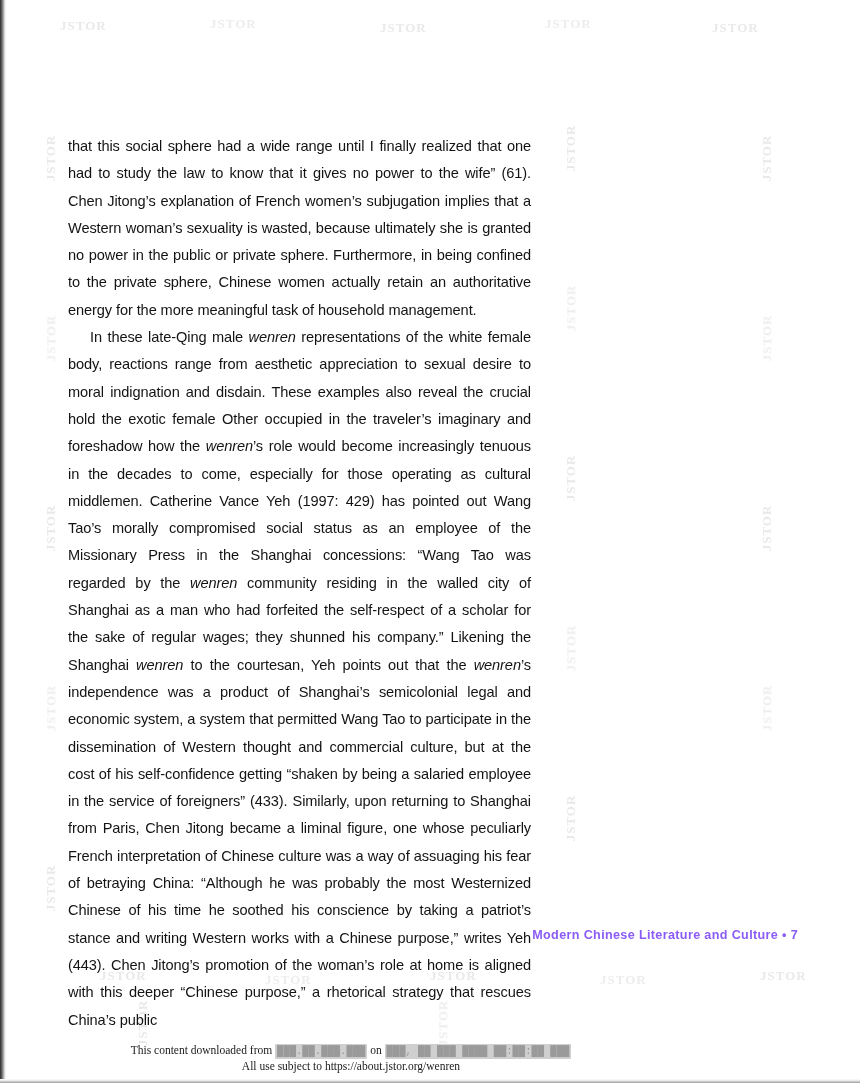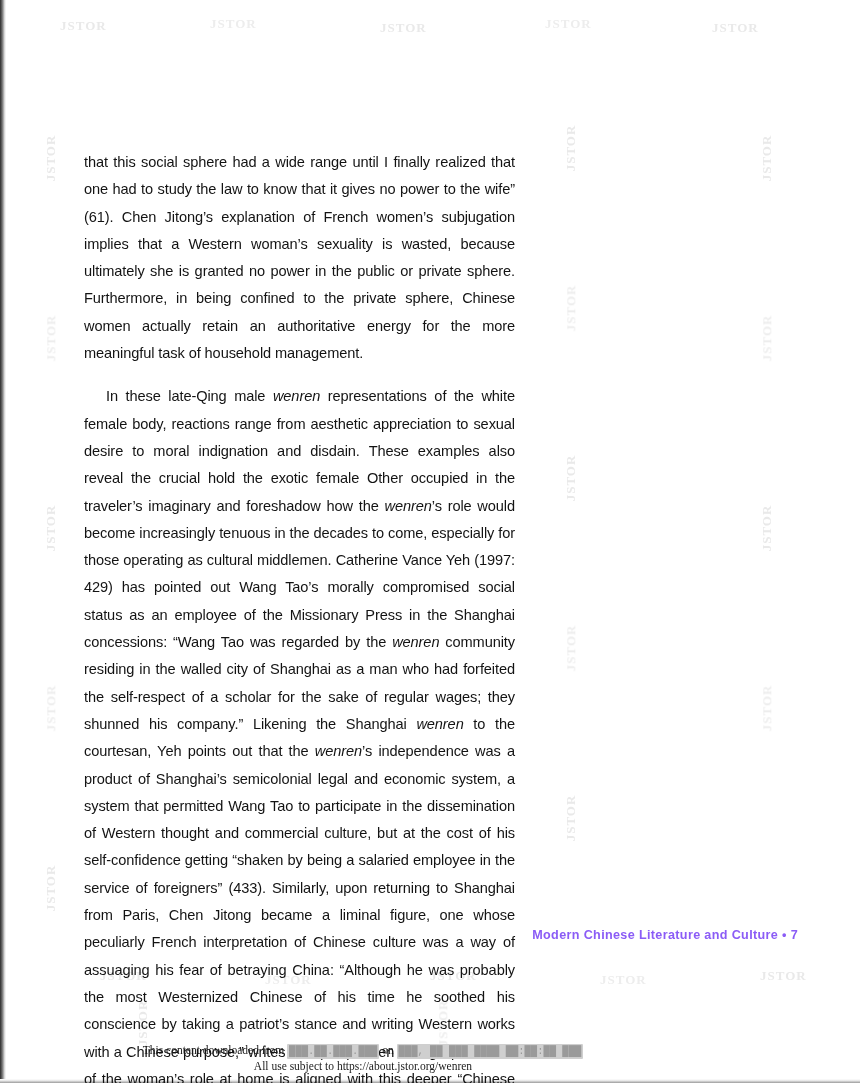--- a/index.html
+++ b/index.html
@@ -69,21 +69,21 @@
   }
 
   .body-col {
     position: absolute;
     left: 68px;
     top: 133px;
     width: 463px;
   }
 
   p.para {
-    margin: 16px;
+    margin: 0;
     font-family: "Liberation Sans", sans-serif;
     font-size: 14.6px;
     line-height: 27.3px;
     text-align: justify;
     text-justify: inter-word;
     color: #131313;
     letter-spacing: -0.1px;
   }
   p.para + p.para {
     text-indent: 22px;
@@ -99,21 +99,21 @@
     text-align: right;
     font-family: "Liberation Sans", sans-serif;
     font-size: 12.6px;
     font-weight: 700;
     letter-spacing: 0.35px;
     color: #8b5cf6;
   }
 
   .download-notice {
     position: absolute;
-    left: 16px;
+    left: 4px;
     top: 1043px;
     width: 694px;
     text-align: center;
     font-family: "Liberation Serif", serif;
     font-size: 11.5px;
     color: #1a1a1a;
     line-height: 15px;
   }
   .redacted {
     display: inline-block;

